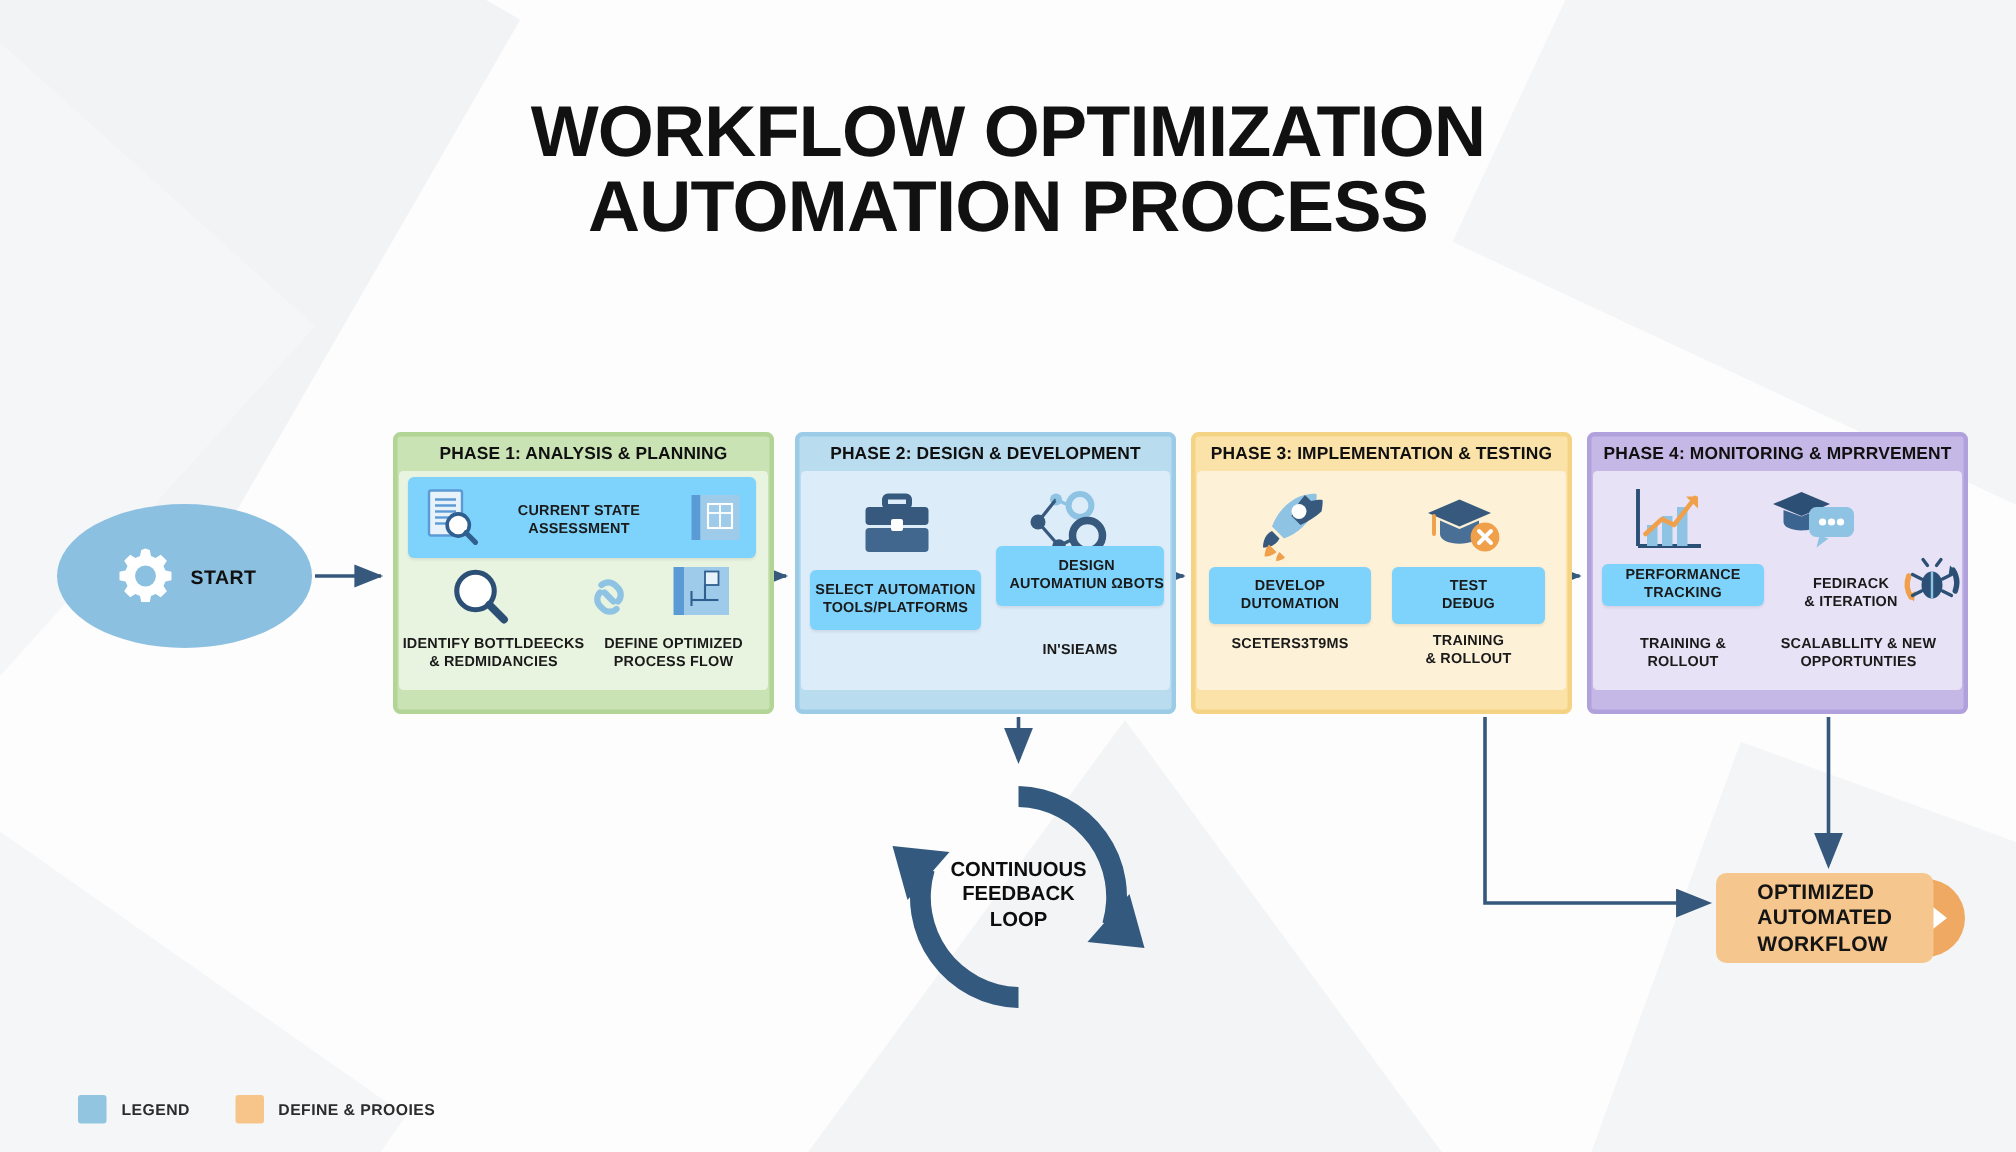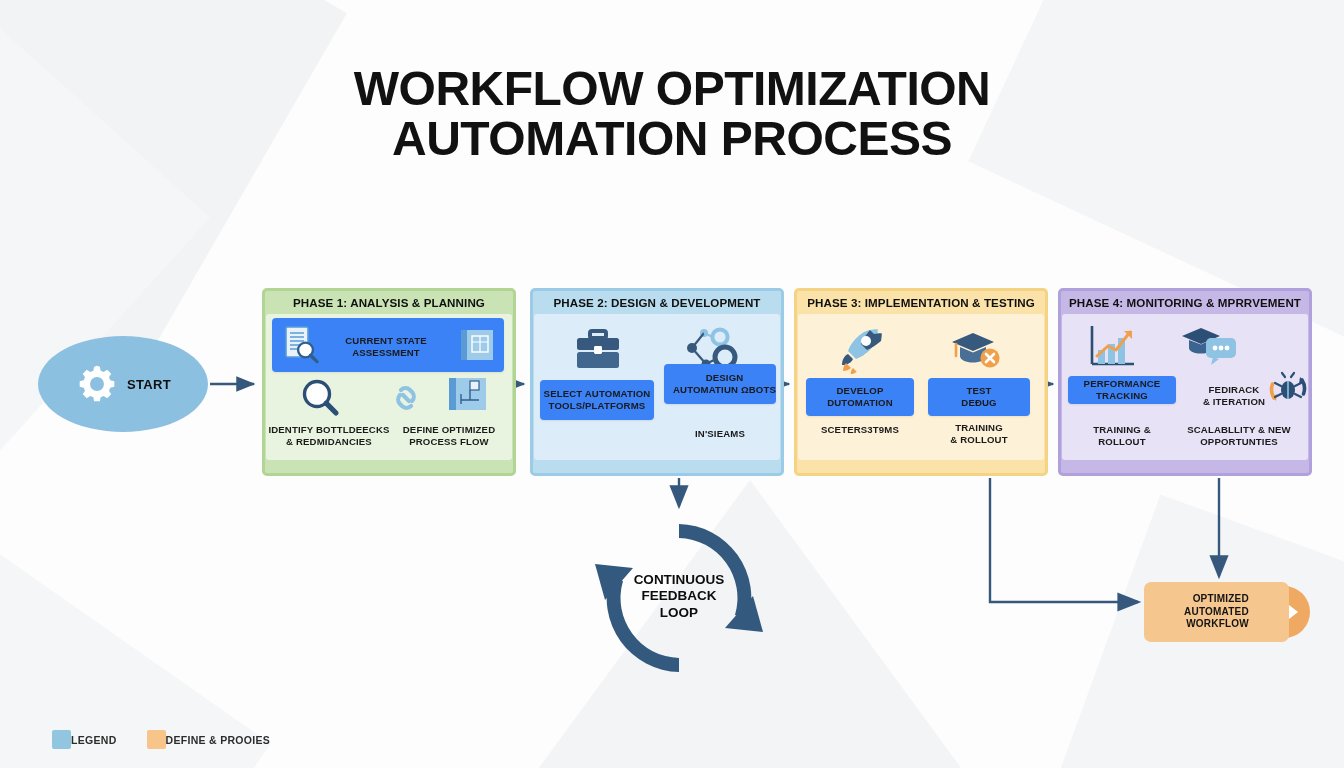--- a/index.html
+++ b/index.html
@@ -116,21 +116,21 @@
   #phase-3 { left: 794px; background:#fae2a8; border-color:#f5d384; }
   #phase-3 .phase-inner { background:#fdf2d8; }
   #phase-4 { left: 1058px; background:#c6b8e6; border-color:#b0a0dc; }
   #phase-4 .phase-inner { background:#e7e2f5; }
 
   .cell-text {
     font-weight: bold; font-size: 9.6px; color: #1a1a1a;
     text-align: center; line-height: 1.22; letter-spacing: 0.15px;
   }
   .white-card {
-    background: #3b82f6;
+    background: #7dd3fc;
     border-radius: 4px;
     box-shadow: 0 1px 2px rgba(0,0,0,0.08);
   }
   .abs { position: absolute; }
 
   
   #feedback-loop {
     position: absolute;
     left: 585px; top: 512px;
     width: 188px; height: 172px;
@@ -144,39 +144,39 @@
   
   #end-node {
     position: absolute;
     left: 1144px; top: 582px;
     width: 145px; height: 60px;
     background: #f5c68e;
     border-radius: 7px;
     display: flex; align-items: center; justify-content: center;
   }
   #end-node .end-label {
-    font-weight: bold; font-size: 10px; color: #141414;
-    text-align: right; line-height: 1.25; letter-spacing: 0.2px;
+    font-weight: bold; font-size: 14px; color: #141414;
+    text-align: left; line-height: 1.25; letter-spacing: 0.2px;
   }
   #end-chevron {
     position: absolute;
     left: 1258px; top: 586px;
     width: 52px; height: 52px;
     background: #f0a963;
     border-radius: 6px 26px 26px 6px;
     display: flex; align-items: center; justify-content: center;
   }
 
   
   #legend {
     position: absolute;
     left: 52px; top: 730px;
     display: flex; align-items: center; gap: 30px;
   }
-  .legend-item { display: flex; align-items: center; }
+  .legend-item { display: flex; align-items: center; gap: 10px; }
   .legend-swatch { width: 19px; height: 19px; border-radius: 2px; }
   .legend-label {
     font-weight: bold; font-size: 10.5px; color: #2c2c2c; letter-spacing: 0.3px;
   }
 
   
   #connectors { position: absolute; left: 0; top: 0; width: 1344px; height: 768px; }
 </style>
 </head>
 <body>

